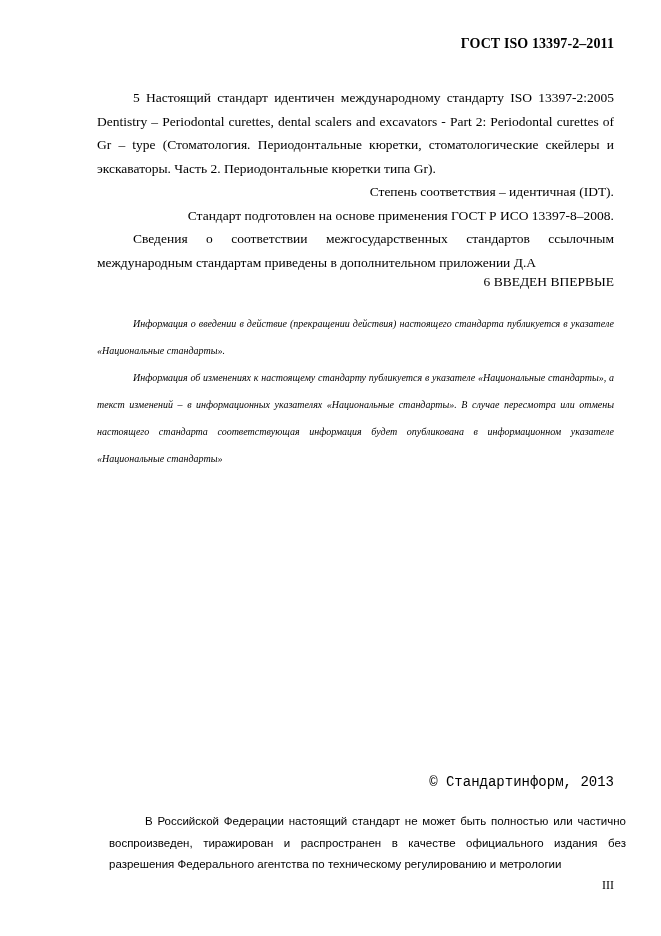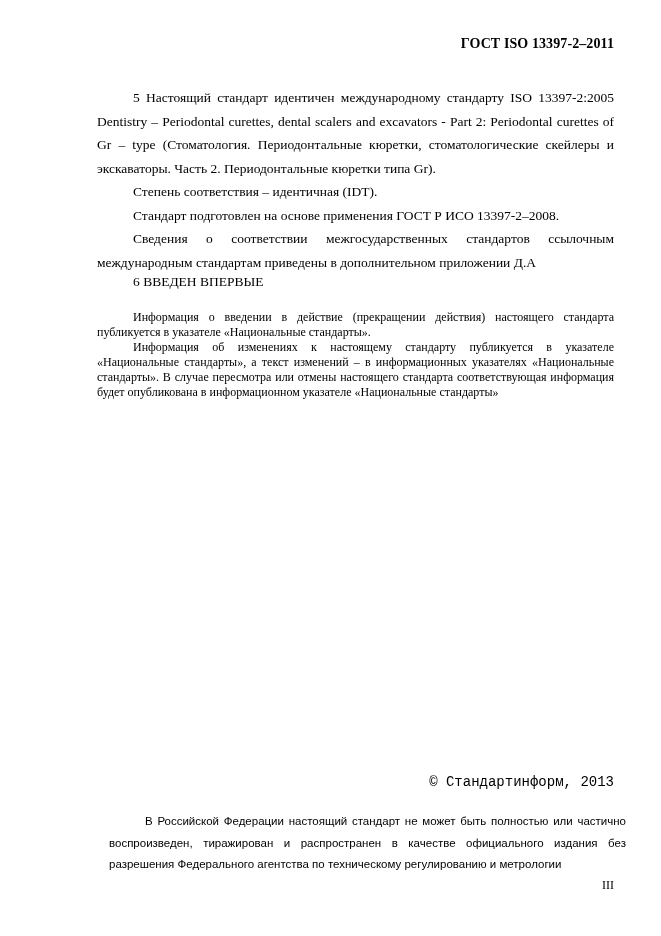--- a/index.html
+++ b/index.html
@@ -5,42 +5,42 @@
   html, body { margin: 0; padding: 0; background: #ffffff; }
   body { width: 661px; height: 936px; position: relative; overflow: hidden; color: #000; }
   .page { position: absolute; left: 0; top: 0; width: 661px; height: 864px; }
   .serif { font-family: "Liberation Serif", "DejaVu Serif", serif; }
   .sans { font-family: "Liberation Sans", "DejaVu Sans", sans-serif; }
   .header {
     position: absolute; right: 47px; top: 36px;
     font-size: 14px; font-weight: bold; letter-spacing: 0.1px;
   }
   .block { position: absolute; left: 97px; width: 517px; }
-  p { margin: 0; }
+  p { margin: 0; text-align: right; }
   .para {
     font-size: 13.5px; line-height: 23.5px; text-align: justify;
     text-indent: 36px;
   }
   .single { font-size: 13.5px; line-height: 23.5px; text-indent: 36px; }
-  .italic { font-size: 12px; line-height: 15px; text-align: justify; text-indent: 36px; }
+  .italic { font-style: italic; font-size: 10px; line-height: 27px; text-align: justify; text-indent: 36px; }
   .copyright { position: absolute; right: 47px; top: 774px; font-size: 14px; font-family: Liberation Mono, monospace; }
   .notice { font-size: 11.5px; line-height: 21.5px; text-align: justify; text-indent: 36px; }
   .pagenum { position: absolute; right: 47px; top: 878px; font-size: 12px; }
 </style>
 </head>
 <body>
 
 <div class="page">
 
   <div class="header serif">ГОСТ ISO 13397-2–2011</div>
 
   <div class="block serif" style="top:86px;">
     <p class="para">5 Настоящий стандарт идентичен международному стандарту ISO 13397-2:2005 Dentistry – Periodontal curettes, dental scalers and excavators - Part 2: Periodontal curettes of Gr – type (Стоматология. Периодонтальные кюретки, стоматологические скейлеры и экскаваторы. Часть 2. Периодонтальные кюретки типа Gr).</p>
     <p class="single">Степень соответствия – идентичная (IDT).</p>
-    <p class="single">Стандарт подготовлен на основе применения ГОСТ Р ИСО 13397-2–2008.</p>
+    <p class="single">Стандарт подготовлен на основе применения ГОСТ Р ИСО 13397-8–2008.</p>
     <p class="para">Сведения о соответствии межгосударственных стандартов ссылочным международным стандартам приведены в дополнительном приложении Д.А</p>
   </div>
 
   <div class="block serif" style="top:270px;">
     <p class="single">6 ВВЕДЕН ВПЕРВЫЕ</p>
   </div>
 
   <div class="block serif" style="top:310px;">
     <p class="italic">Информация о введении в действие (прекращении действия) настоящего стандарта публикуется в указателе «Национальные стандарты».</p>
     <p class="italic">Информация об изменениях к настоящему стандарту публикуется в  указателе «Национальные стандарты», а текст изменений – в информационных указателях «Национальные стандарты». В случае пересмотра или отмены настоящего стандарта соответствующая информация будет опубликована в информационном указателе «Национальные стандарты»</p>

